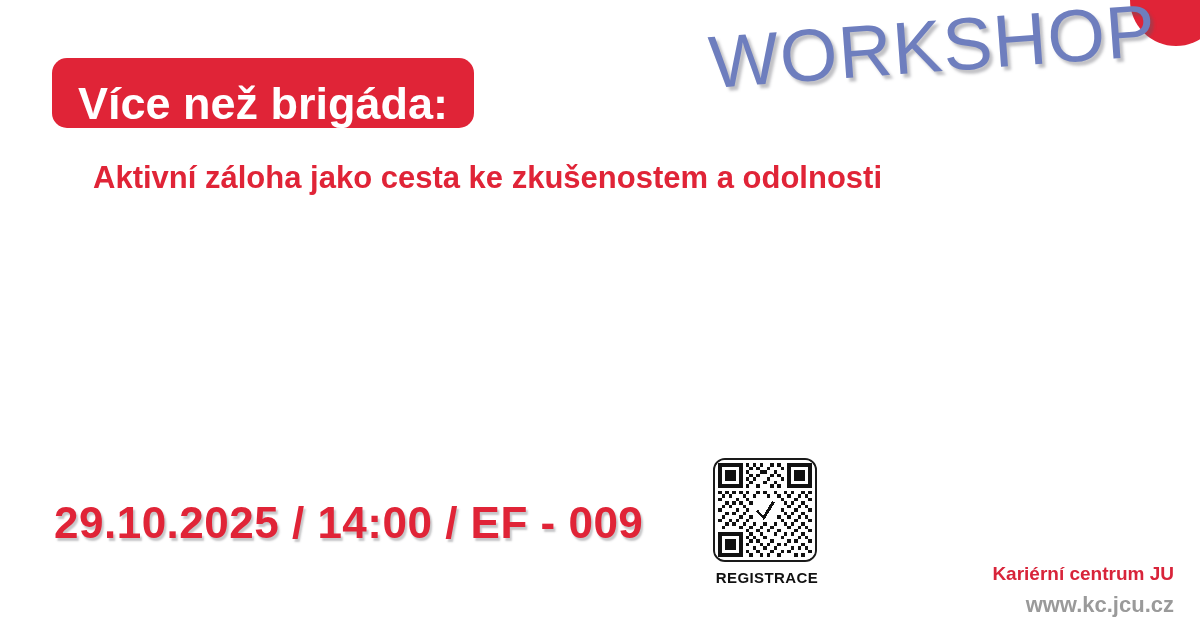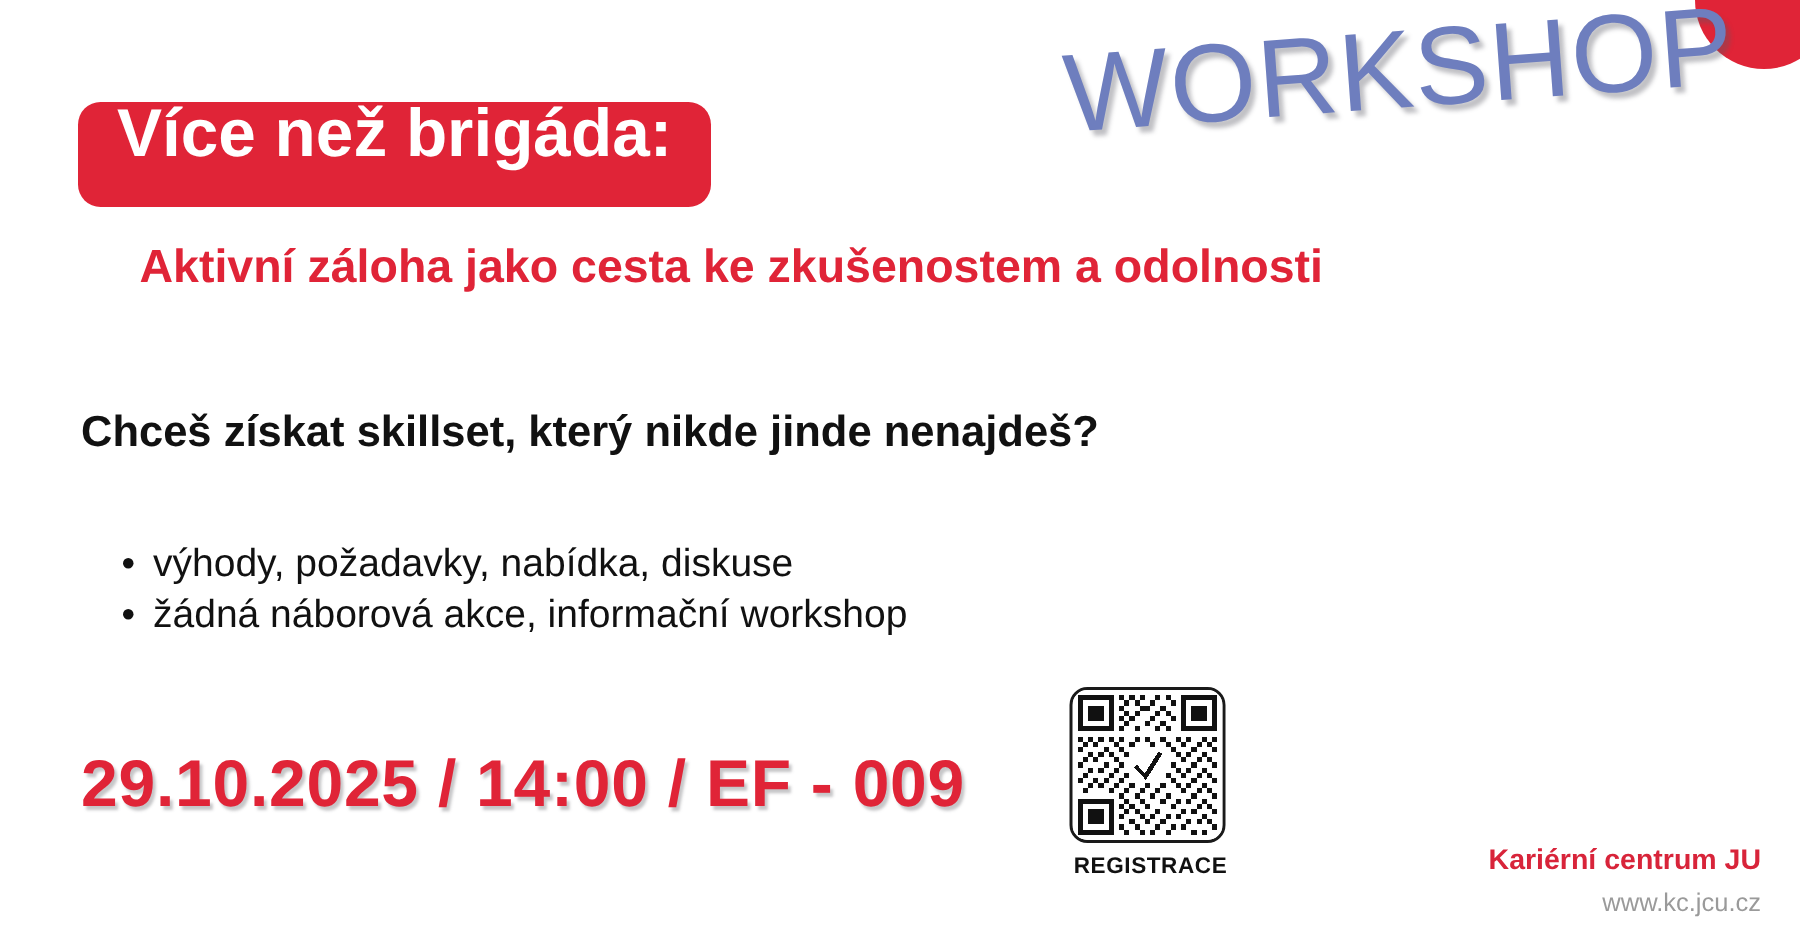--- a/index.html
+++ b/index.html
@@ -42,26 +42,26 @@
     transform: rotate(-4.2deg);
     transform-origin: left bottom;
     text-shadow: 3px 4px 3px rgba(90, 90, 100, .38);
     white-space: nowrap;
   }
 
   
   .pill {
     position: absolute;
     left: 52px;
-    top: 68px;
+    top: 58px;
     height: 70px;
     box-sizing: border-box;
     padding: 0 26px;
     display: flex;
-    align-items: flex-start;
+    align-items: flex-end;
     background: #E02437;
     border-radius: 15px;
   }
   .pill-text {
     color: #ffffff;
     font-size: 45px;
     font-weight: 700;
     line-height: 1;
     white-space: nowrap;
     position: relative;
@@ -175,22 +175,22 @@
     font-size: 19px;
     font-weight: 700;
     color: #D8243A;
     white-space: nowrap;
     text-align: right;
   }
   .kc-url {
     position: absolute;
     right: 26px;
     top: 592px;
-    font-size: 17px;
-    font-weight: 400;
+    font-size: 22px;
+    font-weight: 700;
     color: #9a9a9a;
     white-space: nowrap;
   }
 
   
   .bracelet {
     position: absolute;
     left: 768px;
     top: 214px;
     width: 440px;
@@ -207,26 +207,21 @@
   <div class="corner-circle"></div>
 
   <div class="workshop">WORKSHOP</div>
 
   <div class="pill">
     <span class="pill-text">Více než brigáda:</span>
   </div>
 
   <div class="subtitle">Aktivní záloha jako cesta ke zkušenostem a odolnosti</div>
 
-  <div class="lead">Chceš získat skillset, který nikde jinde nenajdeš?</div>
-
-  <ul class="bullets">
-    <li>výhody, požadavky, nabídka, diskuse</li>
-    <li>žádná náborová akce, informační workshop</li>
-  </ul>
+
 
   <div class="datetime">29.10.2025 / 14:00 / EF - 009</div>
 
   <div class="qr-block">
     <div class="qr-frame">
       <svg width="100" height="100" viewBox="0 0 29 29" shape-rendering="crispEdges" aria-hidden="true">
         <rect width="29" height="29" fill="#ffffff"></rect>
         <g fill="#111111">
 
           <rect x="1" y="1" width="7" height="7"></rect>

